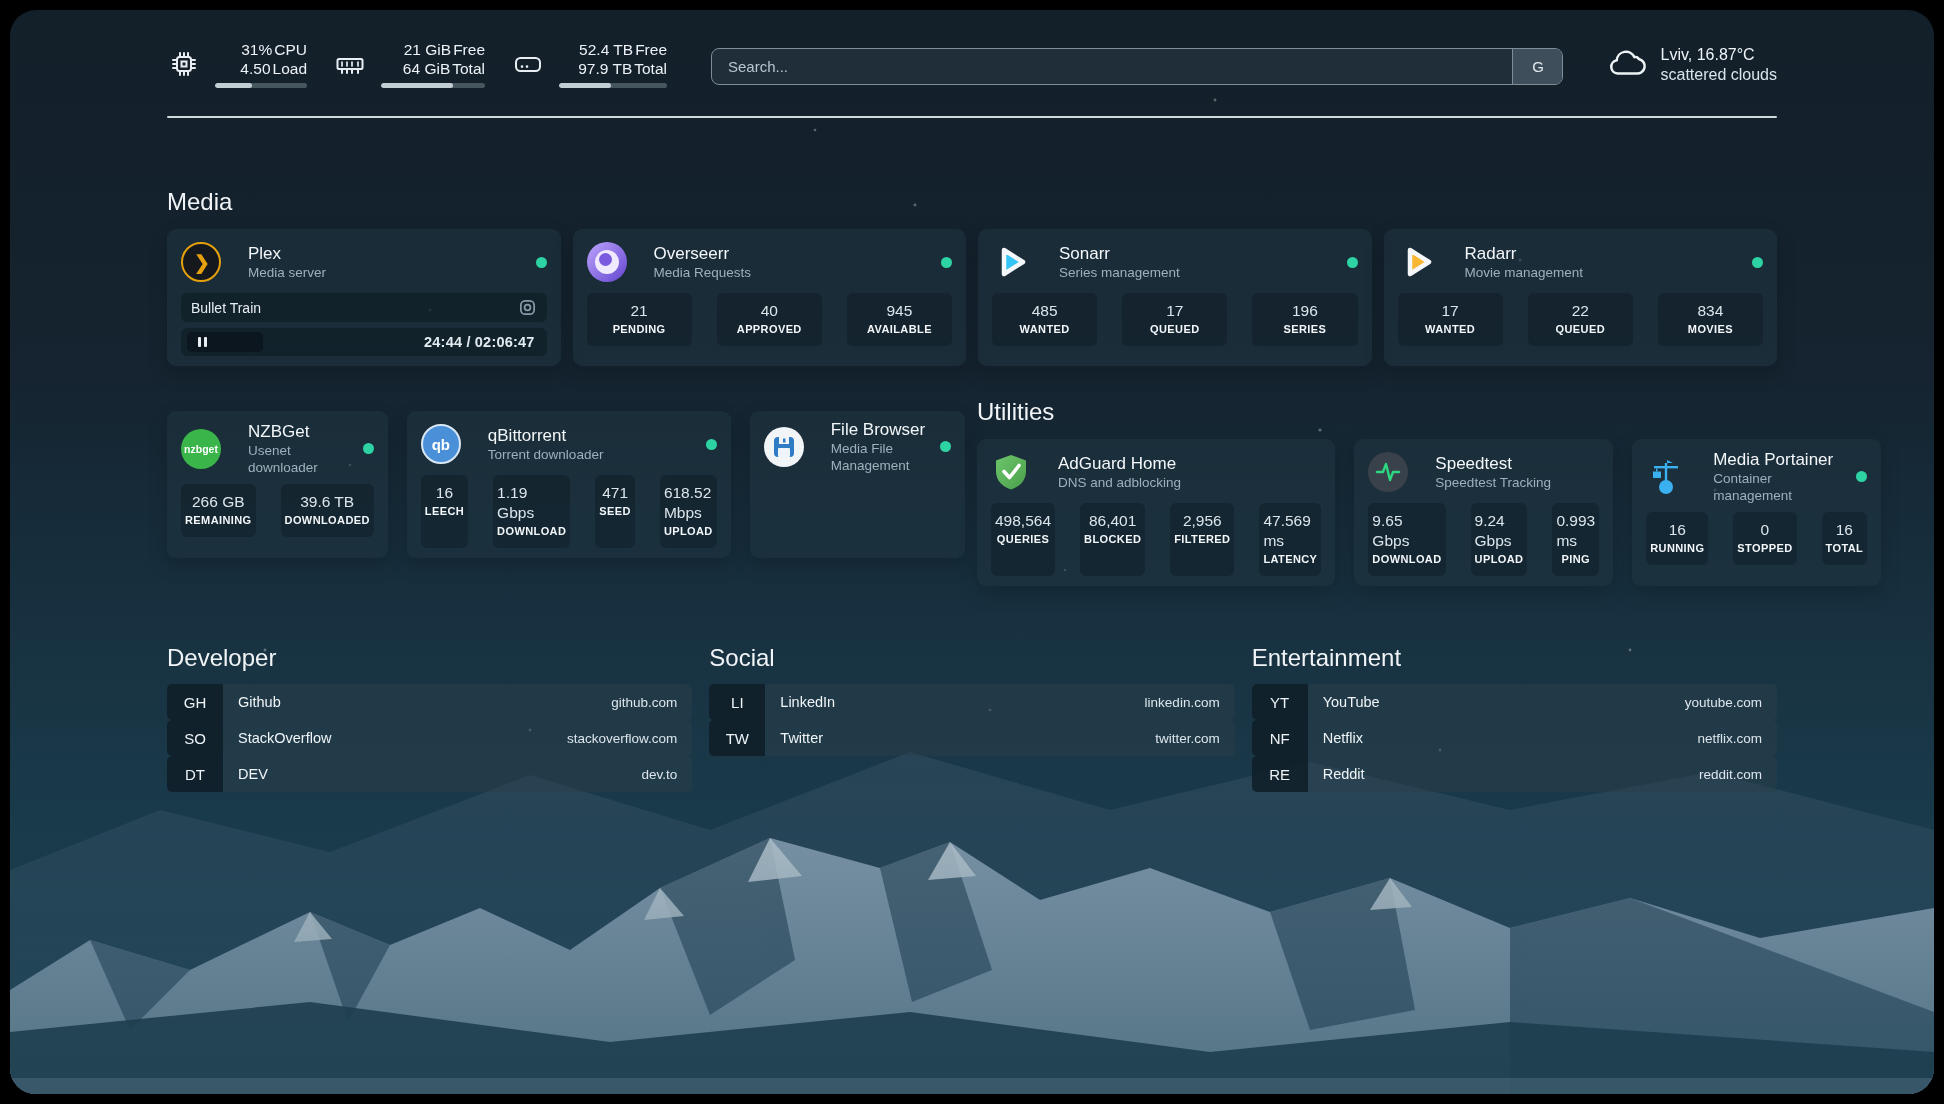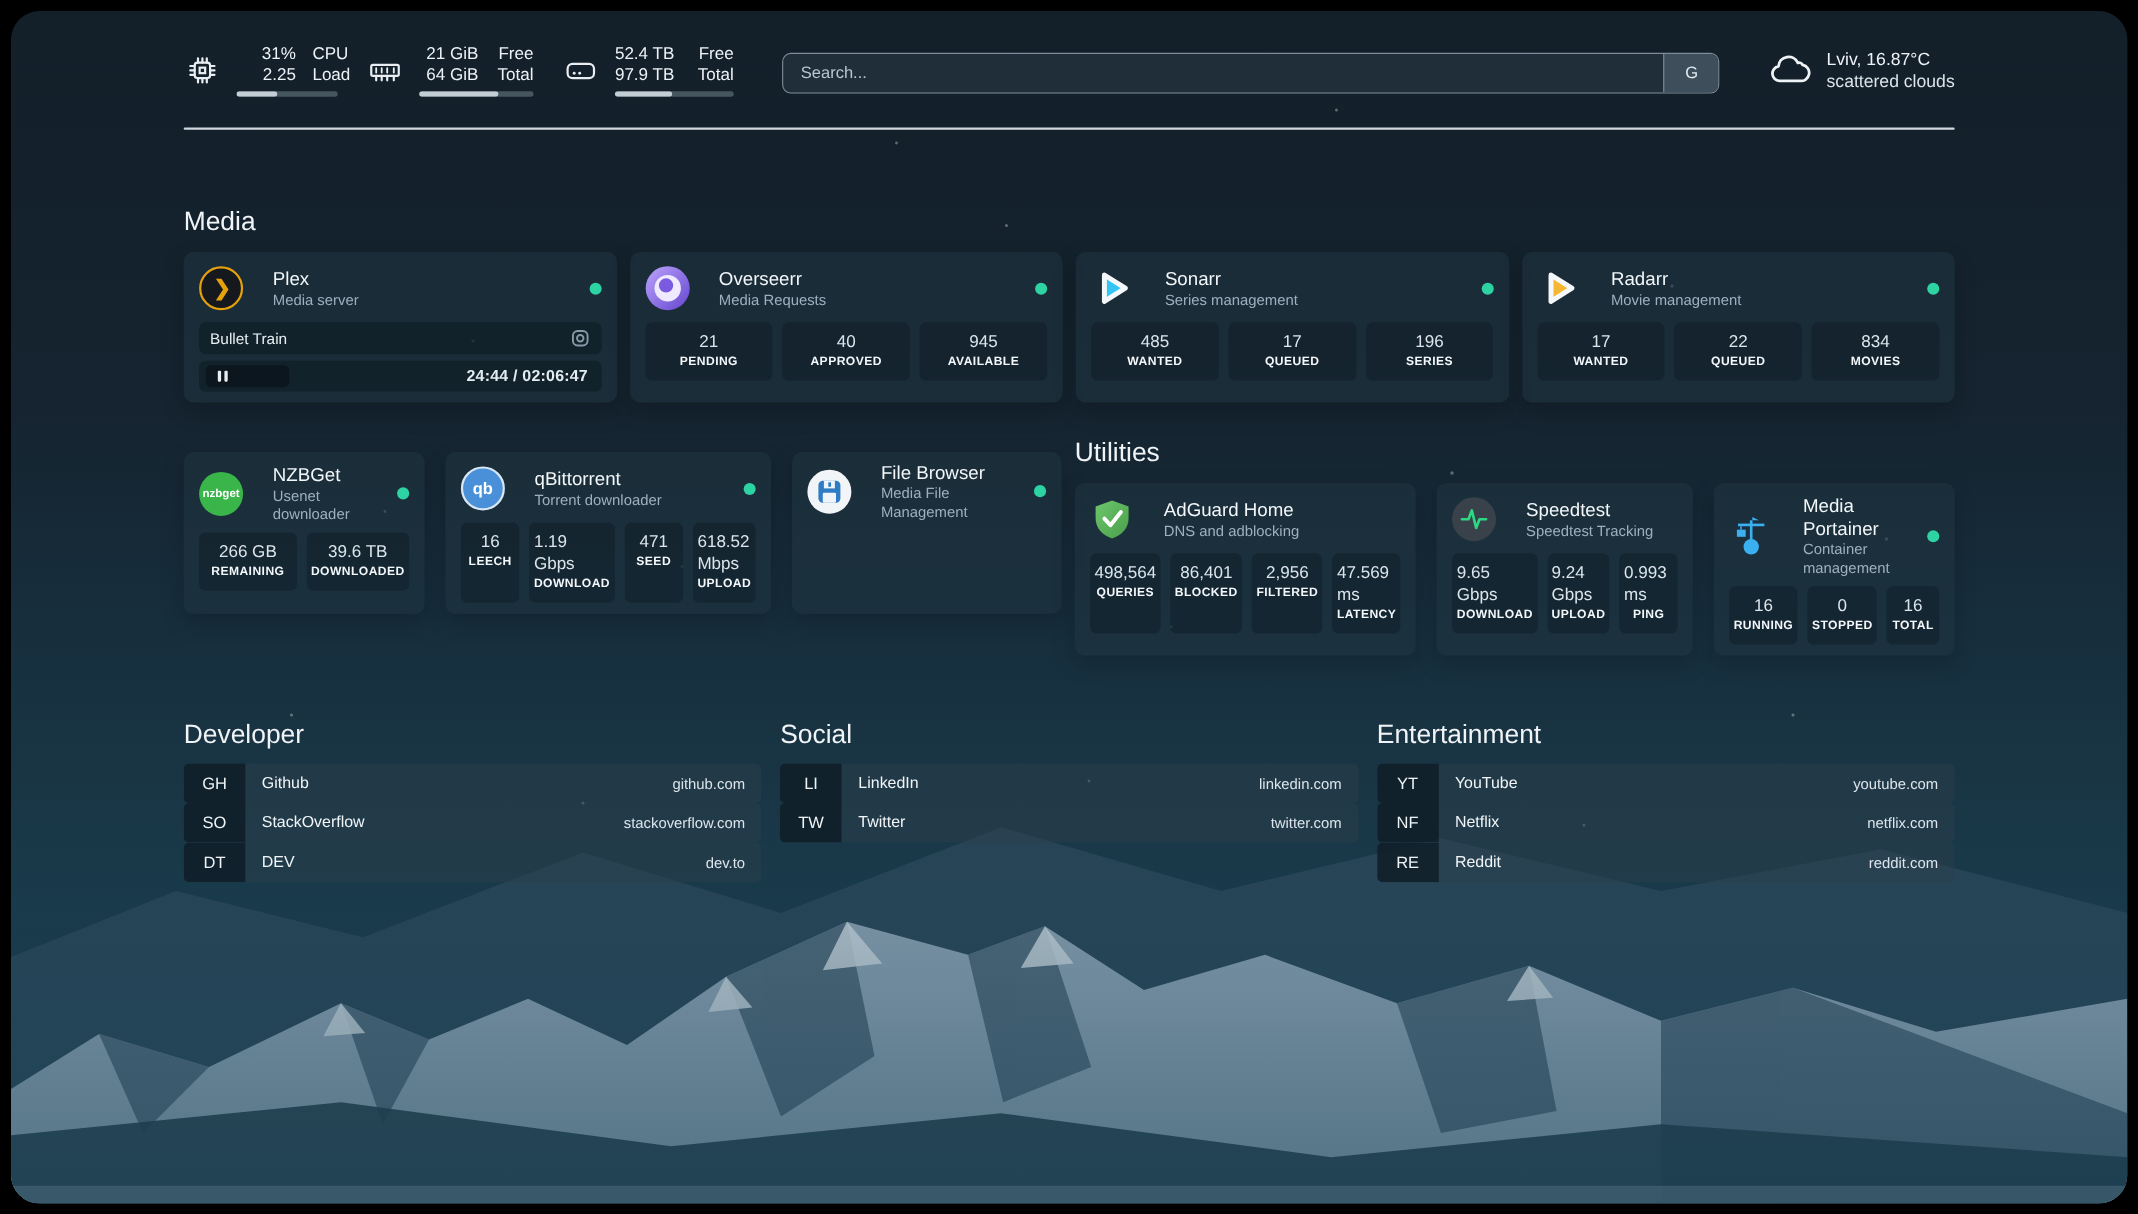--- a/index.html
+++ b/index.html
@@ -10,21 +10,21 @@
             background:linear-gradient(180deg,#131f29 0%,#152430 34%,#17303f 55%,#1b3a4a 74%,#1e4253 100%); }
   .bg-scene { position:absolute; inset:0; width:100%; height:100%; display:block; }
   .content { position:relative; z-index:2; width:1610px; margin:0 auto; }
 
   
   .topbar { display:flex; align-items:center; padding-top:30px; }
   .res-group { display:flex; align-items:center; gap:14px; margin-right:26px; }
   .res-icon { width:34px; height:34px; flex:0 0 auto; display:flex; align-items:center; justify-content:center; }
   .res-body { display:flex; flex-direction:column; }
   .res-rows { display:flex; flex-direction:column; }
-  .res-row { display:flex; justify-content:space-between; gap:15px; font-size:15.5px; color:#edf2f6; line-height:19px; }
+  .res-row { display:flex; justify-content:flex-end; gap:2px; font-size:15.5px; color:#edf2f6; line-height:19px; }
   .res-row .v { text-align:right; min-width:54px; }
   .res-row .l { text-align:left; }
   .bar { margin-top:5px; height:5px; border-radius:3px; background:#46565f; overflow:hidden; }
   .bar-fill { height:100%; border-radius:3px; background:#c3cdd4; }
 
   .searchbox { flex:1; margin:4px 42px 0 18px; height:37px; position:relative;
                border:1px solid #7e8d99; border-radius:8px;
                background:rgba(42,58,69,.55); display:flex; align-items:center; overflow:hidden; }
   .searchbox input { flex:1; height:100%; background:transparent; border:none; outline:none;
                      padding:0 16px; font-size:15px; color:#dfe7ec; font-family:"Liberation Sans",sans-serif; }
@@ -46,21 +46,21 @@
   .media-grid { margin-top:13px; display:grid; grid-template-columns:repeat(4,1fr); gap:12px; }
 
   .card { background:rgba(31,51,64,.58); border-radius:9px; padding:10px 14px;
           box-shadow:0 8px 20px rgba(0,0,0,.18); }
   .card-header { display:flex; align-items:center; gap:13px; min-height:46px; }
   .svc-text { display:flex; flex-direction:column;margin-left:14px; }
   .svc-name { font-size:17px; color:#f3f7f9; font-weight:500; line-height:21px; }
   .svc-sub { font-size:13.5px; color:#9db0bd; line-height:17px; }
   .dot { width:11px; height:11px; border-radius:50%; background:#2ed3a3; margin-left:auto; flex:0 0 auto; }
 
-  .stats { display:flex; gap:9px; margin-top:8px; }
+  .stats { display:flex; gap:25px; margin-top:8px; }
   .stat { flex:1; background:rgba(13,26,35,.46); border-radius:6px; padding:8px 4px 9px;
           display:flex; flex-direction:column; align-items:center; }
   .stat-value { font-size:15.5px; color:#dce5eb; line-height:20px; }
   .stat-label { font-size:11px; font-weight:700; letter-spacing:.4px; color:#f3f7fa; line-height:15px; margin-top:1px; }
 
   
   .np-row { margin-top:8px; background:rgba(12,24,33,.52); border-radius:6px; height:29px;
             display:flex; align-items:center; padding:0 10px; }
   .np-title { font-size:14px; color:#e8eef2; }
   .np-cam { margin-left:auto; width:19px; height:19px; opacity:.85; }
@@ -170,21 +170,21 @@
             <path d="M12 9V5 M16 9V5 M20 9V5 M12 27v-4 M16 27v-4 M20 27v-4 M9 12H5 M9 16H5 M9 20H5 M27 12h-4 M27 16h-4 M27 20h-4"></path>
           </svg>
         </span>
         <div class="res-body" style="width:92px;">
           <div class="res-rows">
             <div class="res-row">
               <span class="v">31%</span>
               <span class="l">CPU</span>
             </div>
             <div class="res-row">
-              <span class="v">2.25</span>
+              <span class="v">4.50</span>
               <span class="l">Load</span>
             </div>
           </div>
           <div class="bar">
               <div class="bar-fill" style="width: 40%;"></div>
             </div>
         </div>
       </div>
 
       <div class="res-group">

